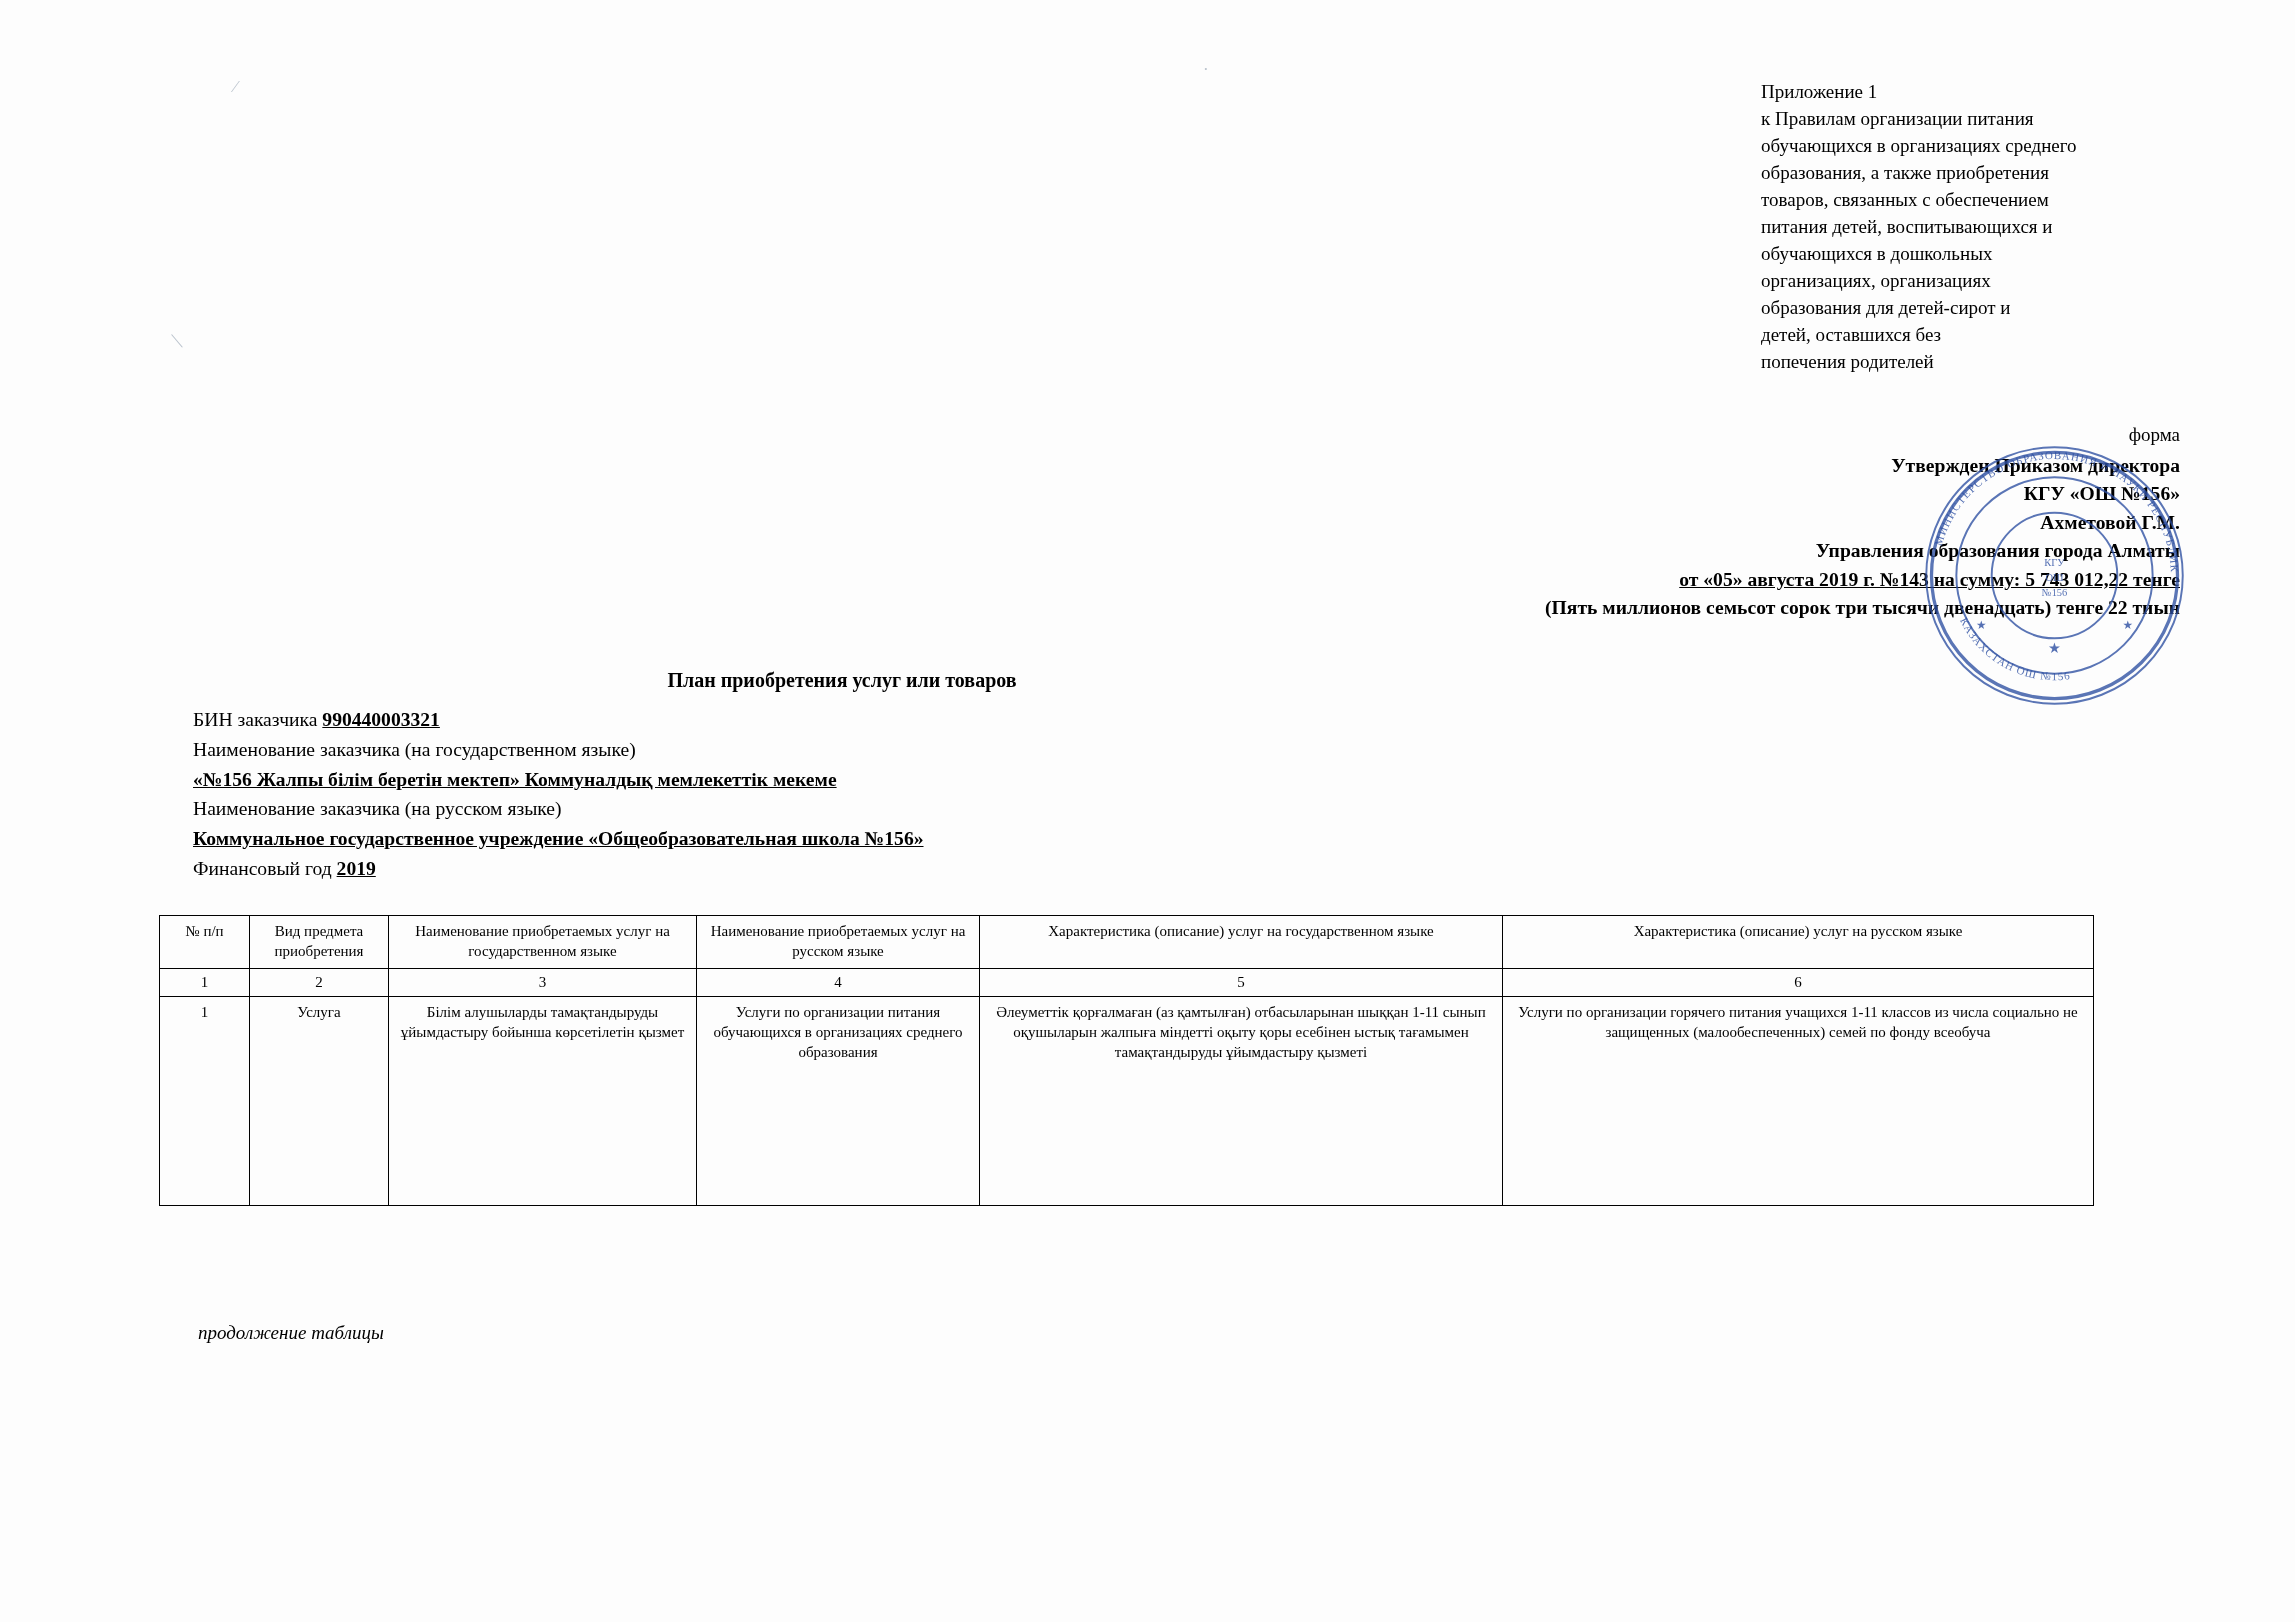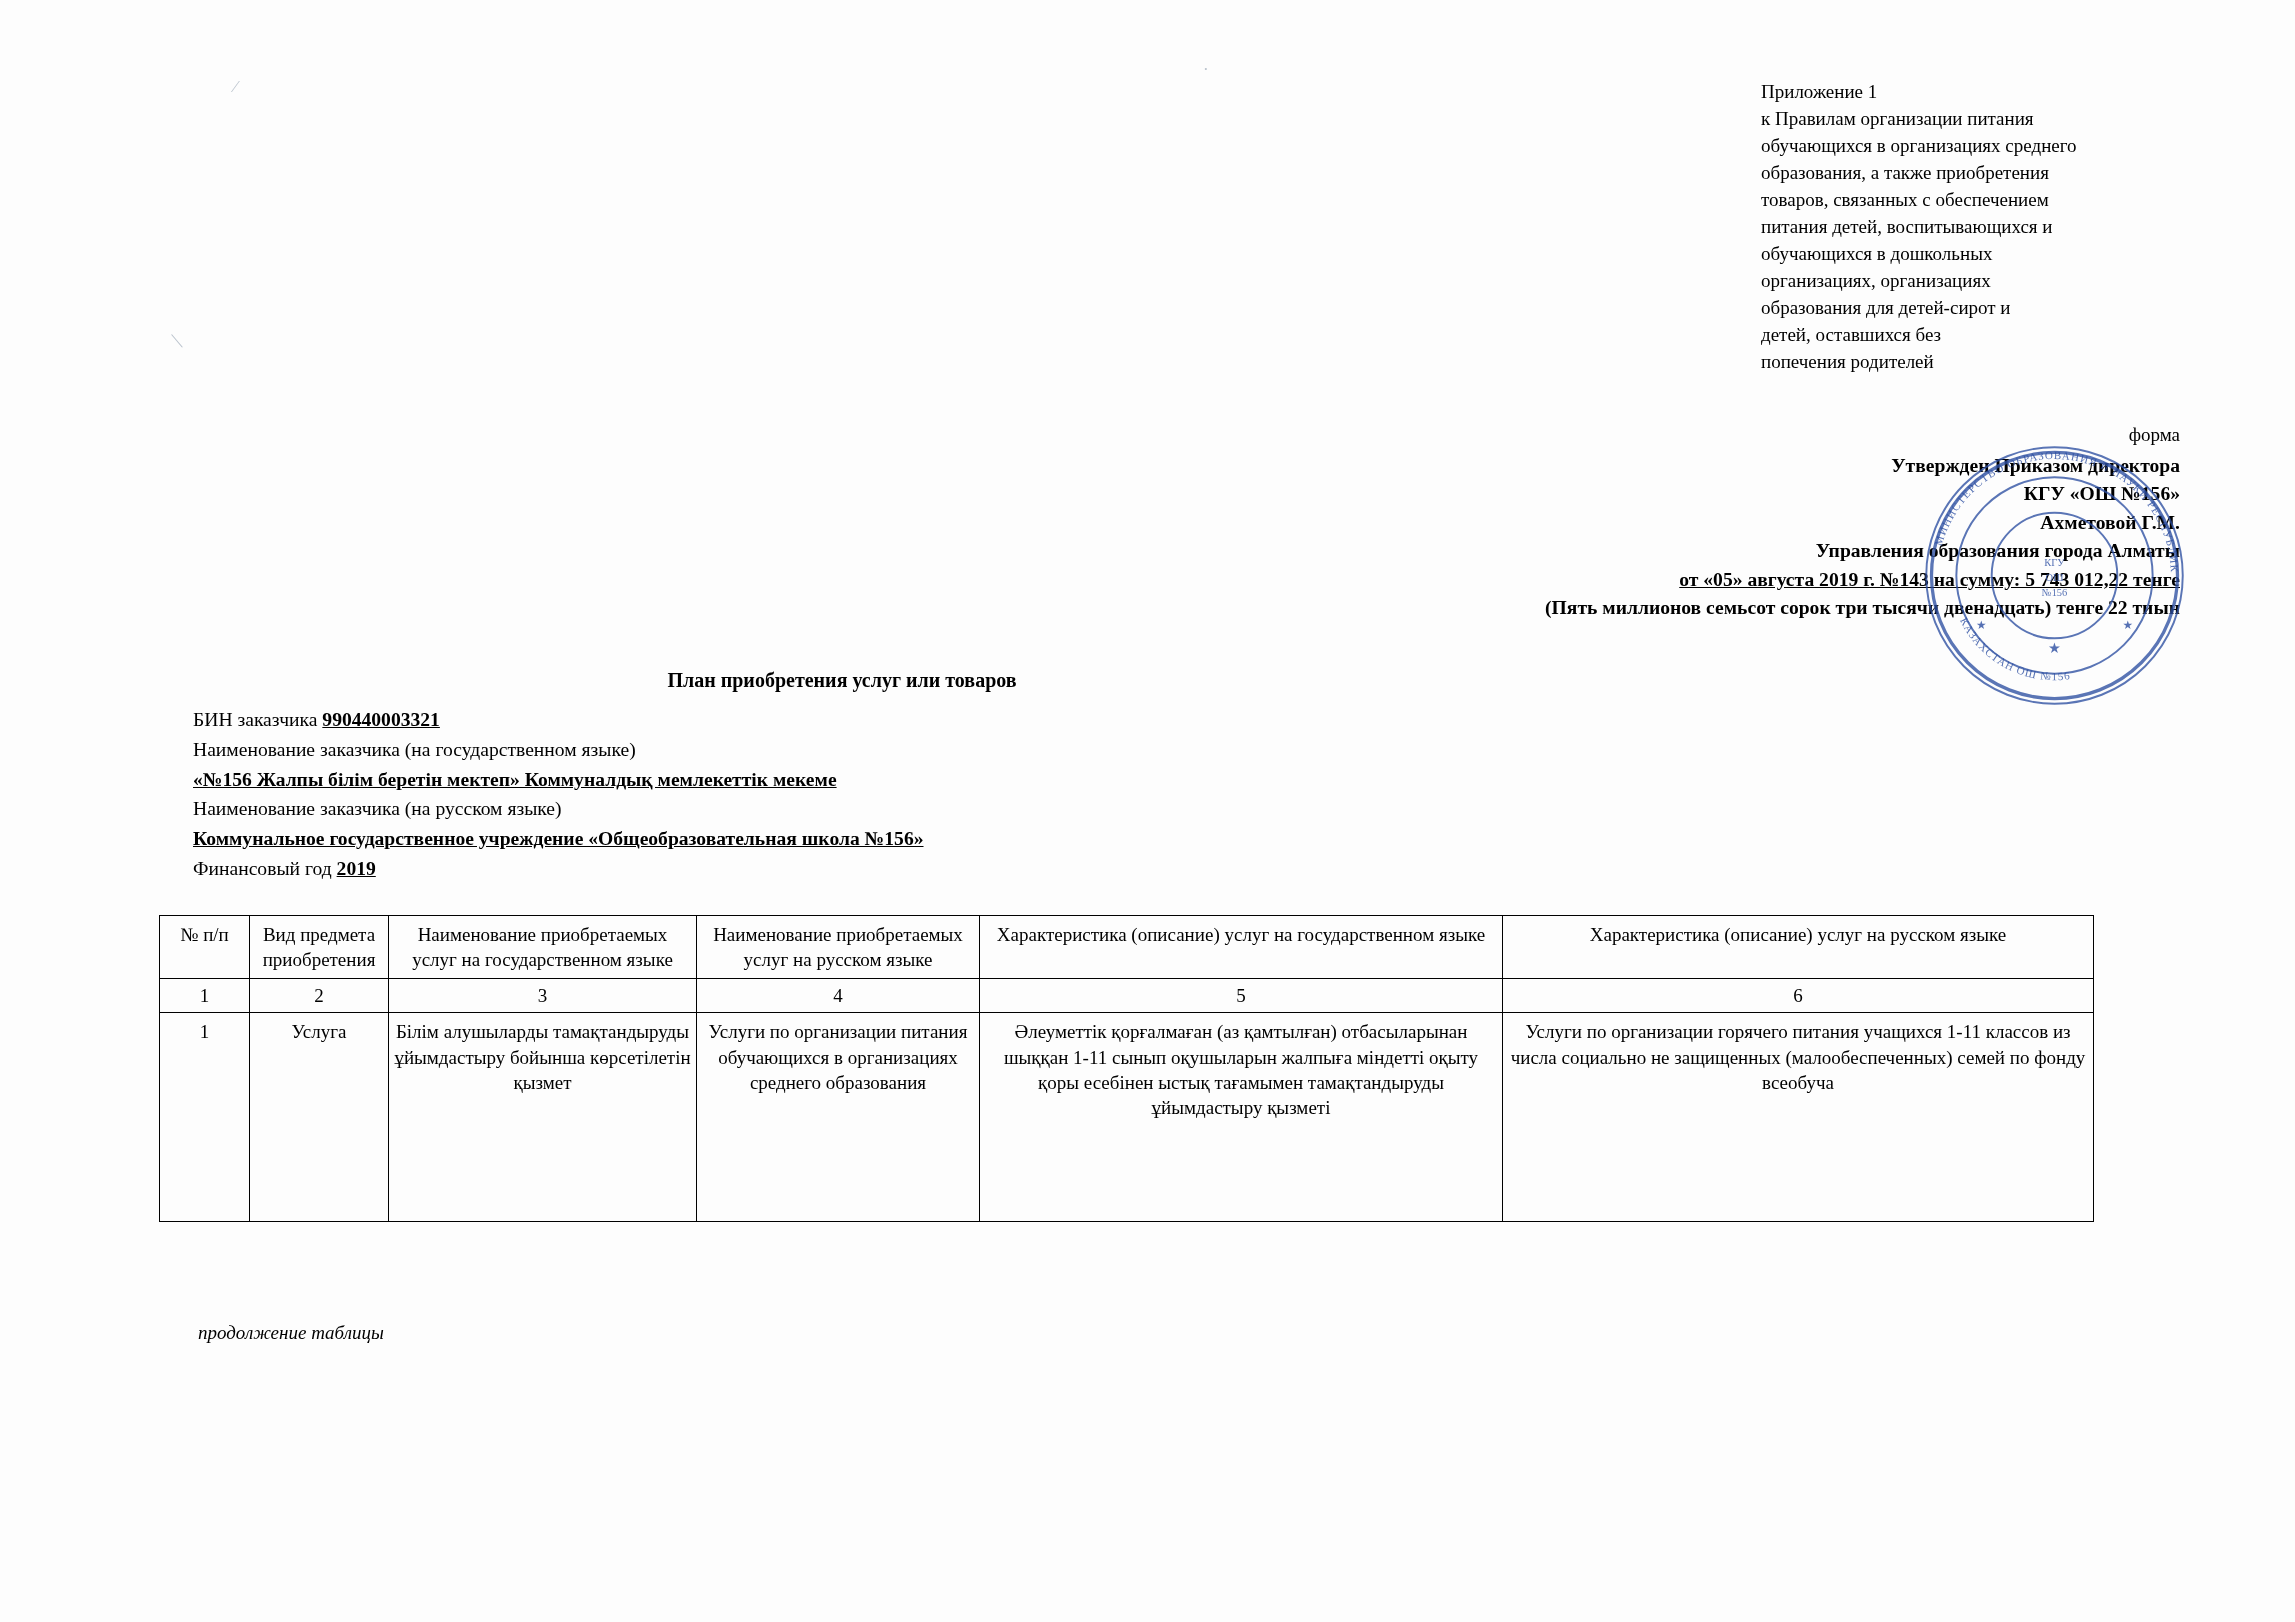--- a/index.html
+++ b/index.html
@@ -79,21 +79,21 @@
   .cust .row { white-space: nowrap; }
   .cust .u { text-decoration: underline; font-weight: bold; }
   .cust .plain { font-weight: normal; }
 
   
   table.plan {
     position: absolute;
     left: 159px;
     top: 915px;
     border-collapse: collapse;
-    font-size: 19px;
+    font-size: 15px;
     width: 1934px;
     table-layout: fixed;
   }
   table.plan th, table.plan td {
     border: 1.3px solid #000;
     text-align: center;
     vertical-align: top;
     padding: 5.9px 5.2px;
     line-height: 1.33;
     font-weight: normal;

